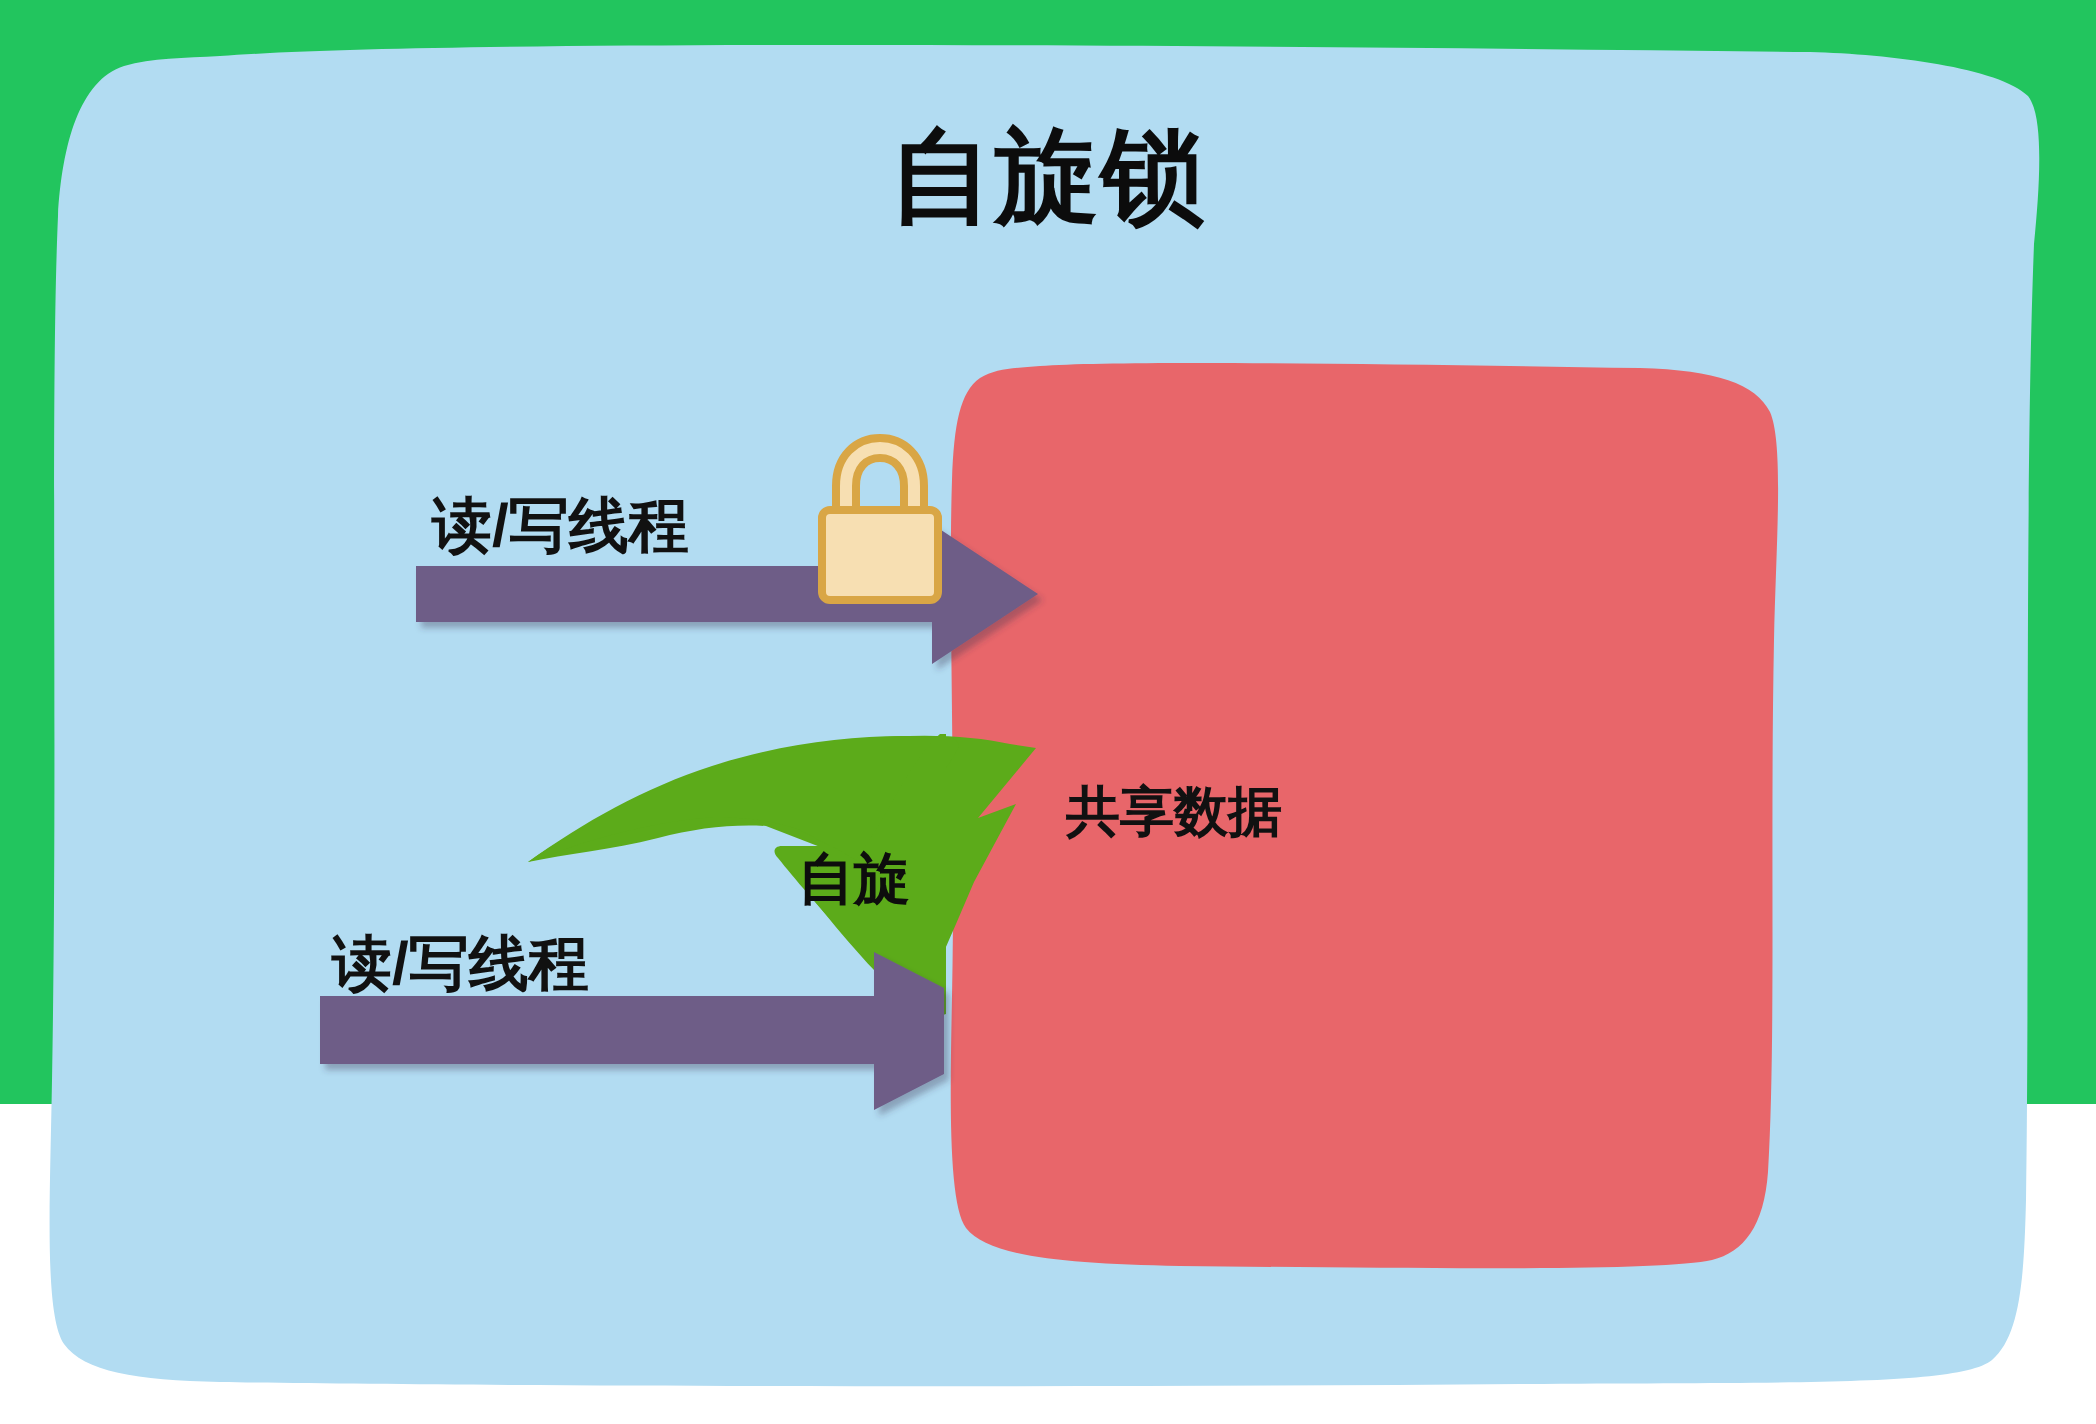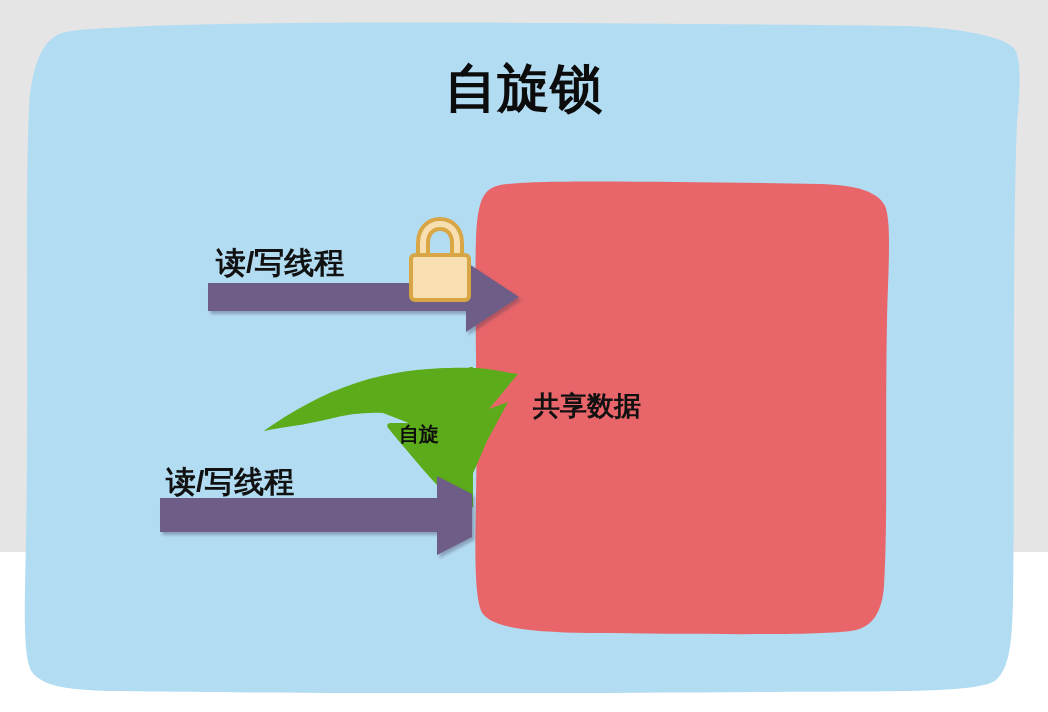--- a/index.html
+++ b/index.html
@@ -11,21 +11,21 @@
   body {
     width: 1048px;
     height: 712px;
     font-family: "Liberation Sans", "DejaVu Sans", sans-serif;
     overflow: hidden;
   }
   #canvas {
     position: relative;
     width: 1048px;
     height: 552px;
-    background: #e5e5e5;
+    background: #22c55e;
   }
   #scene {
     position: absolute;
     left: 0;
     top: 0;
     width: 1048px;
     height: 712px;
   }
   .txt {
     position: absolute;
@@ -56,21 +56,21 @@
     font-size: 30px;
   }
   #thread-label-bottom {
     left: 166px;
     top: 462px;
     font-size: 30px;
   }
   #spin-label {
     left: 399px;
     top: 421px;
-    font-size: 20px;
+    font-size: 28px;
     color: #0d0d0d;
   }
 </style>
 </head>
 <body>
 
 <div id="canvas">
 
   <svg id="scene" viewBox="0 0 1048 712" xmlns="http://www.w3.org/2000/svg">
 

